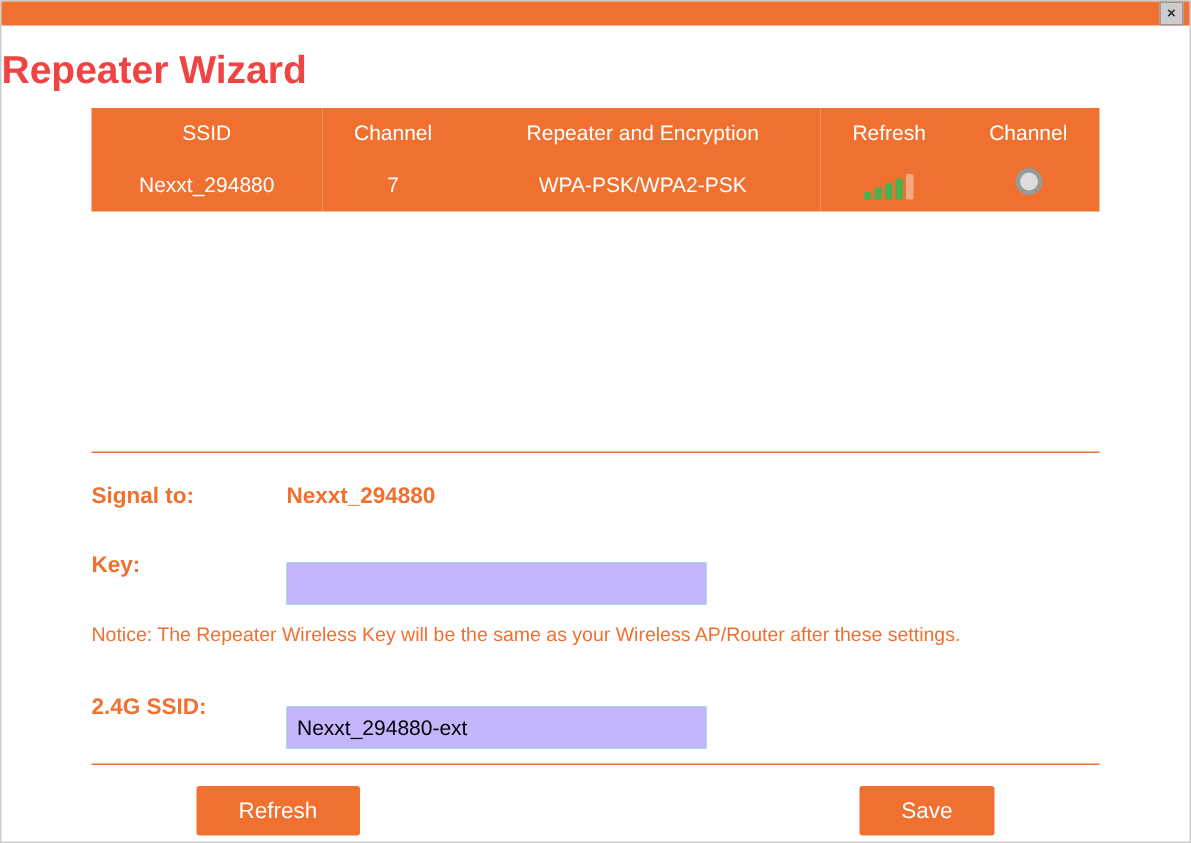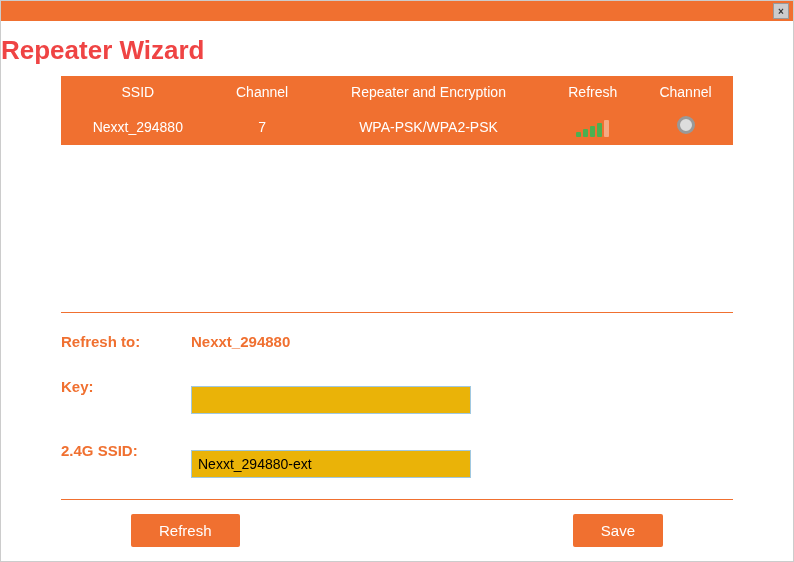--- a/index.html
+++ b/index.html
@@ -121,21 +121,21 @@
       font-size: 15px;
       font-weight: bold;
     }
     .form-input {
       border: 1px solid #a0c8e0;
       height: 28px;
       width: 280px;
       padding: 0 6px;
       font-size: 14px;
       outline: none;
-      background: #eab308;
+      background: #c4b5fd;
       margin-top: 26px;
     }
     .notice-text {
       color: #f07030;
       font-size: 13px;
       line-height: 1.5;
       margin-bottom: 12px;
       max-width: 580px;
     }
     .divider2 {
@@ -205,27 +205,28 @@
       </tbody>
     </table>
   </div>
 
   <div class="content-area"></div>
 
   <hr class="divider">
 
   <div class="bottom-content">
     <div class="form-row">
-      <span class="form-label">Refresh to:</span>
+      <span class="form-label">Signal to:</span>
       <span class="form-value">Nexxt_294880</span>
     </div>
     <div class="form-row">
       <span class="form-label">Key:</span>
       <input type="password" class="form-input" placeholder="" style="">
     </div>
+    <div class="notice-text">Notice: The Repeater Wireless Key will be the same as your Wireless AP/Router after these settings.</div>
     <div class="form-row">
       <span class="form-label">2.4G SSID:</span>
       <input type="text" class="form-input" value="Nexxt_294880-ext" style="">
     </div>
   </div>
 
   <hr class="divider2" style="margin: 0 60px;">
 
   <div class="button-row">
     <button class="btn">Refresh</button>

